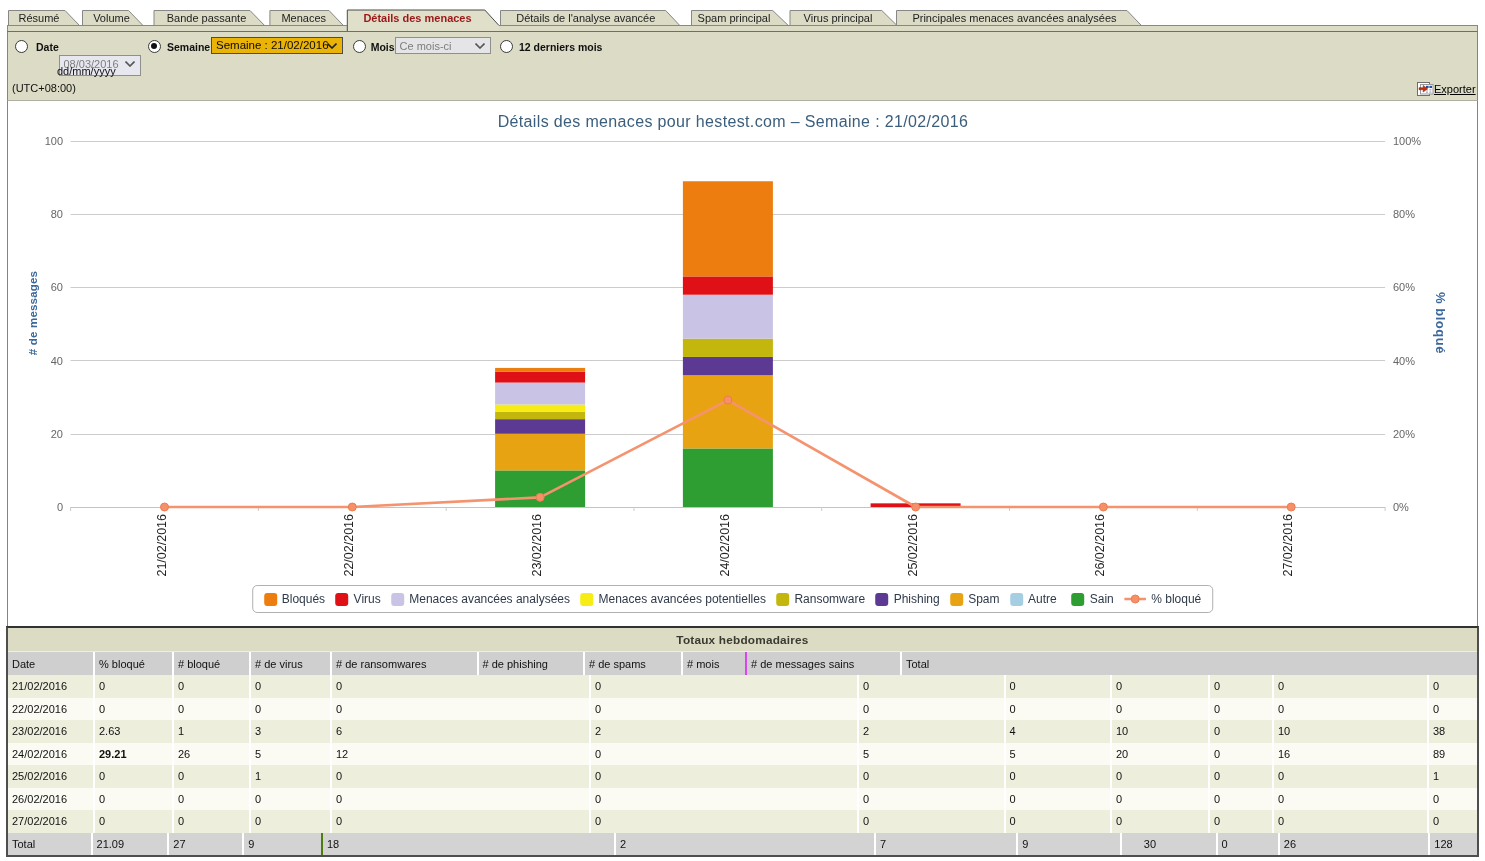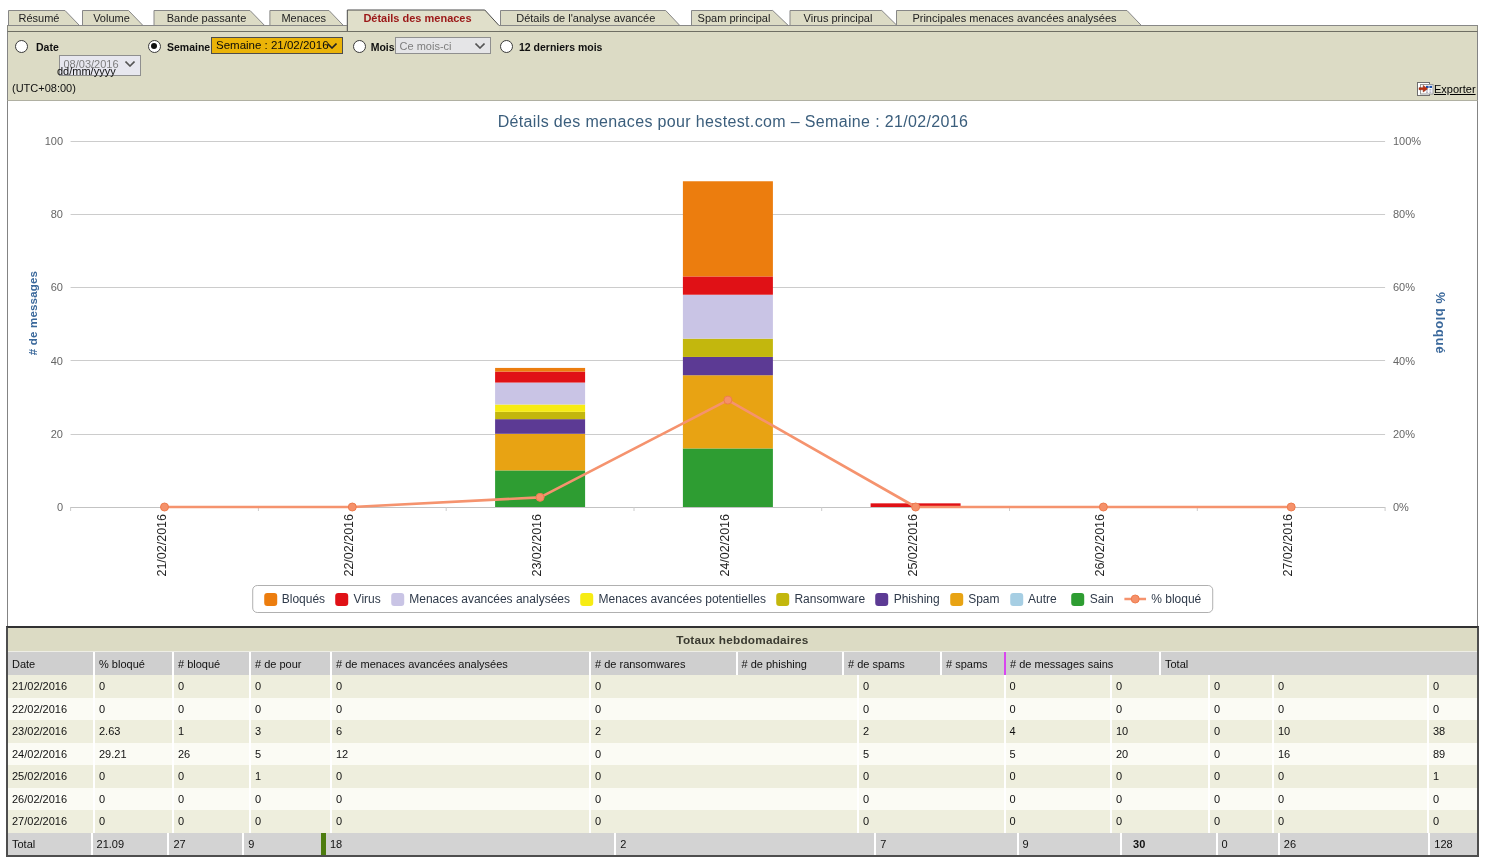--- a/index.html
+++ b/index.html
@@ -178,26 +178,25 @@
     </div>
 </div>
 
 <div class="abs" id="tablewrap" style="left:6px;top:626px;width:1473px;height:231px;">
 <div style="width:1473px;height:231px;border:2px solid #4e4e4e;border-top-color:#323232;box-sizing:border-box;background:#fff;">
 <div style="height:23px;background:#dcdbc4;font-size:11.8px;font-weight:bold;letter-spacing:0.2px;color:#3a3a30;text-align:center;line-height:24px;">Totaux hebdomadaires</div>
 <div style="display:flex;height:23px;border-top:1px solid #eeeee6;background:#cfcfcf;">
         <div style="width:85px;box-sizing:border-box;padding-left:4px;font-size:11px;color:#111;line-height:24px;overflow:hidden;white-space:nowrap;">Date</div>
         <div style="width:79px;box-sizing:border-box;border-left:2px solid #ffffff;padding-left:4px;font-size:11px;color:#111;line-height:24px;overflow:hidden;white-space:nowrap;">% bloqué</div>
         <div style="width:77px;box-sizing:border-box;border-left:2px solid #ffffff;padding-left:4px;font-size:11px;color:#111;line-height:24px;overflow:hidden;white-space:nowrap;"># bloqué</div>
-        <div style="width:81px;box-sizing:border-box;border-left:2px solid #ffffff;padding-left:4px;font-size:11px;color:#111;line-height:24px;overflow:hidden;white-space:nowrap;"># de pour</div>
-        <div style="width:259px;box-sizing:border-box;border-left:2px solid #ffffff;padding-left:4px;font-size:11px;color:#111;line-height:24px;overflow:hidden;white-space:nowrap;"># de menaces avancées analysées</div>
+        <div style="width:81px;box-sizing:border-box;border-left:2px solid #ffffff;padding-left:4px;font-size:11px;color:#111;line-height:24px;overflow:hidden;white-space:nowrap;"># de virus</div>
         <div style="width:146.5px;box-sizing:border-box;border-left:2px solid #ffffff;padding-left:4px;font-size:11px;color:#111;line-height:24px;overflow:hidden;white-space:nowrap;"># de ransomwares</div>
         <div style="width:106.5px;box-sizing:border-box;border-left:2px solid #ffffff;padding-left:4px;font-size:11px;color:#111;line-height:24px;overflow:hidden;white-space:nowrap;"># de phishing</div>
         <div style="width:98px;box-sizing:border-box;border-left:2px solid #ffffff;padding-left:4px;font-size:11px;color:#111;line-height:24px;overflow:hidden;white-space:nowrap;"># de spams</div>
-        <div style="width:64px;box-sizing:border-box;border-left:2px solid #ffffff;padding-left:4px;font-size:11px;color:#111;line-height:24px;overflow:hidden;white-space:nowrap;"># spams</div>
+        <div style="width:64px;box-sizing:border-box;border-left:2px solid #ffffff;padding-left:4px;font-size:11px;color:#111;line-height:24px;overflow:hidden;white-space:nowrap;"># mois</div>
         <div style="width:155px;box-sizing:border-box;border-left:2px solid #d946ef;padding-left:4px;font-size:11px;color:#111;line-height:24px;overflow:hidden;white-space:nowrap;"># de messages sains</div>
         <div style="width:50px;box-sizing:border-box;border-left:2px solid #ffffff;padding-left:4px;font-size:11px;color:#111;line-height:24px;overflow:hidden;white-space:nowrap;">Total</div>
       </div>
 <div style="display:flex;height:23px;background:#eeeedd;">
         <div style="width:85px;box-sizing:border-box;padding-left:4px;font-size:11px;color:#111;line-height:23px;overflow:hidden;white-space:nowrap;">21/02/2016</div>
         <div style="width:79px;box-sizing:border-box;border-left:2px solid #ffffff;padding-left:4px;font-size:11px;color:#111;line-height:23px;overflow:hidden;white-space:nowrap;">0</div>
         <div style="width:77px;box-sizing:border-box;border-left:2px solid #ffffff;padding-left:4px;font-size:11px;color:#111;line-height:23px;overflow:hidden;white-space:nowrap;">0</div>
         <div style="width:81px;box-sizing:border-box;border-left:2px solid #ffffff;padding-left:4px;font-size:11px;color:#111;line-height:23px;overflow:hidden;white-space:nowrap;">0</div>
         <div style="width:259px;box-sizing:border-box;border-left:2px solid #ffffff;padding-left:4px;font-size:11px;color:#111;line-height:23px;overflow:hidden;white-space:nowrap;">0</div>
         <div style="width:268px;box-sizing:border-box;border-left:2px solid #ffffff;padding-left:4px;font-size:11px;color:#111;line-height:23px;overflow:hidden;white-space:nowrap;">0</div>
@@ -231,21 +230,21 @@
         <div style="width:268px;box-sizing:border-box;border-left:2px solid #ffffff;padding-left:4px;font-size:11px;color:#111;line-height:23px;overflow:hidden;white-space:nowrap;">2</div>
         <div style="width:146.5px;box-sizing:border-box;border-left:2px solid #ffffff;padding-left:4px;font-size:11px;color:#111;line-height:23px;overflow:hidden;white-space:nowrap;">2</div>
         <div style="width:106.5px;box-sizing:border-box;border-left:2px solid #ffffff;padding-left:4px;font-size:11px;color:#111;line-height:23px;overflow:hidden;white-space:nowrap;">4</div>
         <div style="width:98px;box-sizing:border-box;border-left:2px solid #ffffff;padding-left:4px;font-size:11px;color:#111;line-height:23px;overflow:hidden;white-space:nowrap;">10</div>
         <div style="width:64px;box-sizing:border-box;border-left:2px solid #ffffff;padding-left:4px;font-size:11px;color:#111;line-height:23px;overflow:hidden;white-space:nowrap;">0</div>
         <div style="width:155px;box-sizing:border-box;border-left:2px solid #ffffff;padding-left:4px;font-size:11px;color:#111;line-height:23px;overflow:hidden;white-space:nowrap;">10</div>
         <div style="width:50px;box-sizing:border-box;border-left:2px solid #ffffff;padding-left:4px;font-size:11px;color:#111;line-height:23px;overflow:hidden;white-space:nowrap;">38</div>
       </div>
 <div style="display:flex;height:22px;background:#fbfbf4;">
         <div style="width:85px;box-sizing:border-box;padding-left:4px;font-size:11px;color:#111;line-height:22px;overflow:hidden;white-space:nowrap;">24/02/2016</div>
-        <div style="width:79px;box-sizing:border-box;border-left:2px solid #ffffff;padding-left:4px;font-size:11px;color:#111;line-height:22px;overflow:hidden;white-space:nowrap;">29.21</div>
+        <div style="width:79px;box-sizing:border-box;border-left:2px solid #ffffff;padding-left:4px;font-size:11px;color:#111;line-height:22px;overflow:hidden;white-space:nowrap;font-weight:bold;">29.21</div>
         <div style="width:77px;box-sizing:border-box;border-left:2px solid #ffffff;padding-left:4px;font-size:11px;color:#111;line-height:22px;overflow:hidden;white-space:nowrap;">26</div>
         <div style="width:81px;box-sizing:border-box;border-left:2px solid #ffffff;padding-left:4px;font-size:11px;color:#111;line-height:22px;overflow:hidden;white-space:nowrap;">5</div>
         <div style="width:259px;box-sizing:border-box;border-left:2px solid #ffffff;padding-left:4px;font-size:11px;color:#111;line-height:22px;overflow:hidden;white-space:nowrap;">12</div>
         <div style="width:268px;box-sizing:border-box;border-left:2px solid #ffffff;padding-left:4px;font-size:11px;color:#111;line-height:22px;overflow:hidden;white-space:nowrap;">0</div>
         <div style="width:146.5px;box-sizing:border-box;border-left:2px solid #ffffff;padding-left:4px;font-size:11px;color:#111;line-height:22px;overflow:hidden;white-space:nowrap;">5</div>
         <div style="width:106.5px;box-sizing:border-box;border-left:2px solid #ffffff;padding-left:4px;font-size:11px;color:#111;line-height:22px;overflow:hidden;white-space:nowrap;">5</div>
         <div style="width:98px;box-sizing:border-box;border-left:2px solid #ffffff;padding-left:4px;font-size:11px;color:#111;line-height:22px;overflow:hidden;white-space:nowrap;">20</div>
         <div style="width:64px;box-sizing:border-box;border-left:2px solid #ffffff;padding-left:4px;font-size:11px;color:#111;line-height:22px;overflow:hidden;white-space:nowrap;">0</div>
         <div style="width:155px;box-sizing:border-box;border-left:2px solid #ffffff;padding-left:4px;font-size:11px;color:#111;line-height:22px;overflow:hidden;white-space:nowrap;">16</div>
         <div style="width:50px;box-sizing:border-box;border-left:2px solid #ffffff;padding-left:4px;font-size:11px;color:#111;line-height:22px;overflow:hidden;white-space:nowrap;">89</div>
@@ -290,23 +289,23 @@
         <div style="width:98px;box-sizing:border-box;border-left:2px solid #ffffff;padding-left:4px;font-size:11px;color:#111;line-height:23px;overflow:hidden;white-space:nowrap;">0</div>
         <div style="width:64px;box-sizing:border-box;border-left:2px solid #ffffff;padding-left:4px;font-size:11px;color:#111;line-height:23px;overflow:hidden;white-space:nowrap;">0</div>
         <div style="width:155px;box-sizing:border-box;border-left:2px solid #ffffff;padding-left:4px;font-size:11px;color:#111;line-height:23px;overflow:hidden;white-space:nowrap;">0</div>
         <div style="width:50px;box-sizing:border-box;border-left:2px solid #ffffff;padding-left:4px;font-size:11px;color:#111;line-height:23px;overflow:hidden;white-space:nowrap;">0</div>
       </div>
 <div style="display:flex;height:22px;background:#d3d3d3;">
         <div style="width:85px;box-sizing:border-box;padding-left:4px;font-size:11px;color:#111;line-height:22px;overflow:hidden;white-space:nowrap;">Total</div>
         <div style="width:79px;box-sizing:border-box;border-left:2px solid #ffffff;padding-left:4px;font-size:11px;color:#111;line-height:22px;overflow:hidden;white-space:nowrap;">21.09</div>
         <div style="width:77px;box-sizing:border-box;border-left:2px solid #ffffff;padding-left:4px;font-size:11px;color:#111;line-height:22px;overflow:hidden;white-space:nowrap;">27</div>
         <div style="width:81px;box-sizing:border-box;border-left:2px solid #ffffff;padding-left:4px;font-size:11px;color:#111;line-height:22px;overflow:hidden;white-space:nowrap;">9</div>
-        <div style="width:302px;box-sizing:border-box;border-left:5px solid #4d7c0f;padding-left:4px;font-size:11px;color:#111;line-height:22px;overflow:hidden;white-space:nowrap;">18</div>
+        <div style="width:302px;box-sizing:border-box;border-left:2px solid #4d7c0f;padding-left:4px;font-size:11px;color:#111;line-height:22px;overflow:hidden;white-space:nowrap;">18</div>
         <div style="width:268px;box-sizing:border-box;border-left:2px solid #ffffff;padding-left:4px;font-size:11px;color:#111;line-height:22px;overflow:hidden;white-space:nowrap;">2</div>
         <div style="width:146.5px;box-sizing:border-box;border-left:2px solid #ffffff;padding-left:4px;font-size:11px;color:#111;line-height:22px;overflow:hidden;white-space:nowrap;">7</div>
         <div style="width:106.5px;box-sizing:border-box;border-left:2px solid #ffffff;padding-left:4px;font-size:11px;color:#111;line-height:22px;overflow:hidden;white-space:nowrap;">9</div>
-        <div style="width:98px;box-sizing:border-box;border-left:2px solid #ffffff;padding-left:11px;font-size:11px;color:#111;line-height:22px;overflow:hidden;white-space:nowrap;font-weight:bold;">30</div>
+        <div style="width:98px;box-sizing:border-box;border-left:2px solid #ffffff;padding-left:22px;font-size:11px;color:#111;line-height:22px;overflow:hidden;white-space:nowrap;">30</div>
         <div style="width:64px;box-sizing:border-box;border-left:2px solid #ffffff;padding-left:4px;font-size:11px;color:#111;line-height:22px;overflow:hidden;white-space:nowrap;">0</div>
         <div style="width:155px;box-sizing:border-box;border-left:2px solid #ffffff;padding-left:4px;font-size:11px;color:#111;line-height:22px;overflow:hidden;white-space:nowrap;">26</div>
         <div style="width:50px;box-sizing:border-box;border-left:2px solid #ffffff;padding-left:4px;font-size:11px;color:#111;line-height:22px;overflow:hidden;white-space:nowrap;">128</div>
       </div>
 </div>
 </div>
 
 </body></html>

